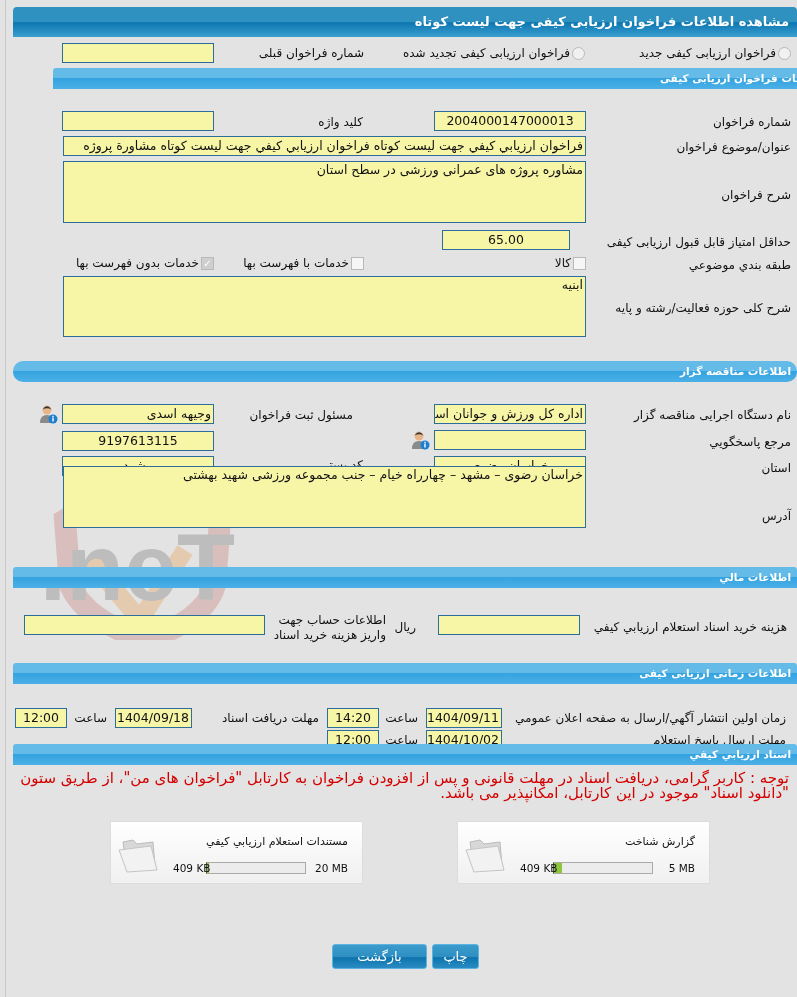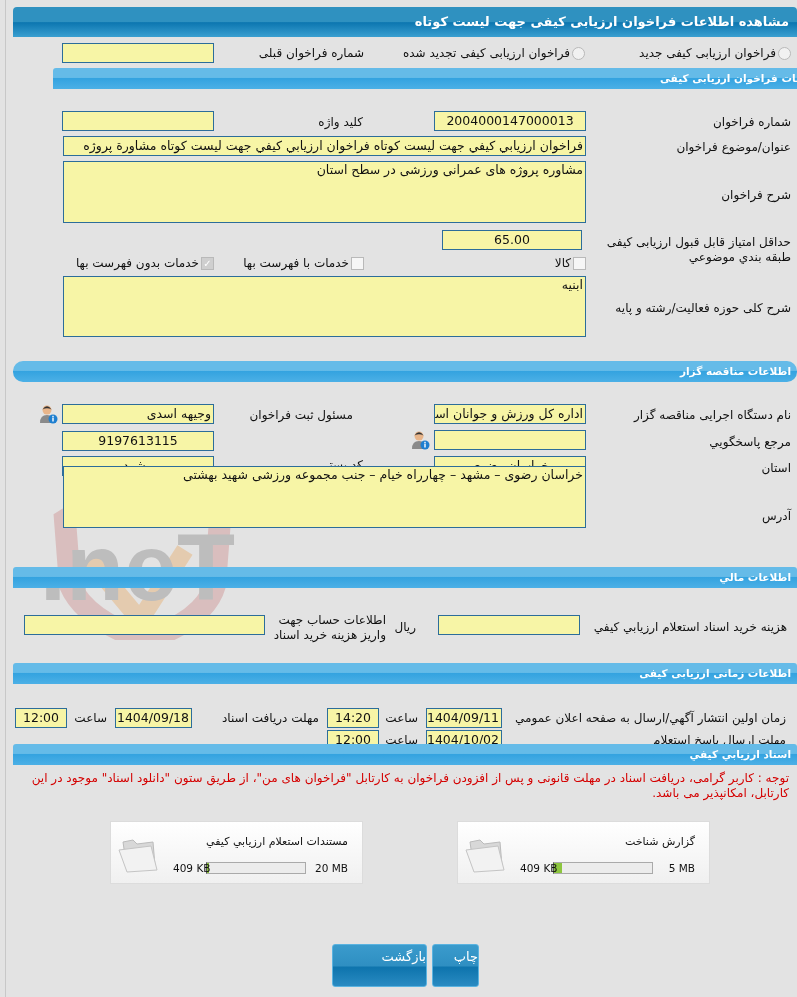--- a/index.html
+++ b/index.html
@@ -32,35 +32,35 @@
   .radio {
     display:inline-block; width:11px; height:11px; border-radius:50%;
     border:1px solid #b9b9b9; background:#f1f1f1; vertical-align:middle; margin-left:2px;
   }
   .chk {
     display:inline-block; width:11px; height:11px; border:1px solid #b9b9b9; background:#f6f6f6;
     vertical-align:middle; margin-left:2px; position:relative; font-size:10px; line-height:11px; text-align:center; color:#fff;
   }
   .chk.checked { background:#cfcfcf; }
   .user-icon { position:absolute; width:20px; height:20px; }
-  .note { position:absolute; right:8px; left:8px; color:#d40000; font-size:12px; line-height:15px; }
+  .note { position:absolute; right:8px; left:8px; color:#d40000; font-size:15px; line-height:15px; }
   .doc-card {
     position:absolute; width:253px; height:63px; background:linear-gradient(#ffffff,#f0f0f0);
     border:1px solid #dcdcdc; box-sizing:border-box;
   }
   .doc-title { position:absolute; right:14px; top:13px; font-size:11px; }
   .doc-max { position:absolute; right:14px; top:40px; font-size:10.5px; direction:ltr; }
   .doc-used { position:absolute; left:112px; top:40px; font-size:10.5px; direction:ltr; text-align:right; }
   .doc-bar { position:absolute; left:95px; top:40px; width:100px; height:12px; background:#ececec; border:1px solid #aaa; border-left:1px solid #555; box-sizing:border-box; }
   .doc-bar-fill { position:absolute; left:0; top:0; height:100%; background:#8dc63f; }
   .folder { position:absolute; left:6px; top:12px; width:42px; height:40px; }
   .btn {
-    position:absolute; height:43px; border-radius:3px; border:1px solid #5ab3e0;
+    position:absolute; height:25px; border-radius:3px; border:1px solid #5ab3e0;
     background:linear-gradient(#3a9bcc 0%, #2f8fc2 50%, #0e74ad 55%, #2a8bc2 100%);
-    color:#fff; font-size:13px; text-align:right; line-height:23px; box-sizing:border-box; cursor:pointer;
+    color:#fff; font-size:13px; text-align:center; line-height:23px; box-sizing:border-box; cursor:pointer;
   }
   .watermark { position:absolute; left:45px; top:490px; width:600px; height:150px; pointer-events:none; }
 </style>
 </head>
 <body>
 
 <div class="leftline"></div>
 
 <svg class="watermark" viewBox="0 0 600 150">
   <g opacity="0.35">
@@ -88,23 +88,23 @@
 <div class="lbl" style="right:434px; top:115px;">کليد واژه</div>
 <div class="fld" style="left:62px; top:111px; width:152px;"></div>
 
 <div class="lbl" style="right:6px; top:140px;">عنوان/موضوع فراخوان</div>
 <div class="fld" style="left:63px; top:136px; width:523px;">فراخوان ارزيابي كيفي جهت ليست كوتاه فراخوان ارزيابي كيفي جهت ليست كوتاه مشاورة پروژه</div>
 
 <div class="lbl" style="right:6px; top:188px;">شرح فراخوان</div>
 <div class="fld area" style="left:63px; top:161px; width:523px; height:62px;">مشاوره پروژه های عمرانی ورزشی در سطح استان</div>
 
 <div class="lbl" style="right:6px; top:235px;">حداقل امتياز قابل قبول ارزيابی کيفی</div>
-<div class="fld center" style="left:442px; top:230px; width:140px;">65.00</div>
-
-<div class="lbl" style="right:6px; top:250px;">طبقه بندي موضوعي</div>
+<div class="fld center" style="left:442px; top:230px; width:128px;">65.00</div>
+
+<div class="lbl" style="right:6px; top:258px;">طبقه بندي موضوعي</div>
 <div class="lbl" style="right:211px; top:256px;">
   <span class="chk"></span><span>کالا</span>
 </div>
 <div class="lbl" style="right:433px; top:256px;">
   <span class="chk"></span><span>خدمات با فهرست بها</span>
 </div>
 <div class="lbl" style="right:583px; top:256px;">
   <span class="chk checked">✓</span><span>خدمات بدون فهرست بها</span>
 </div>
 

